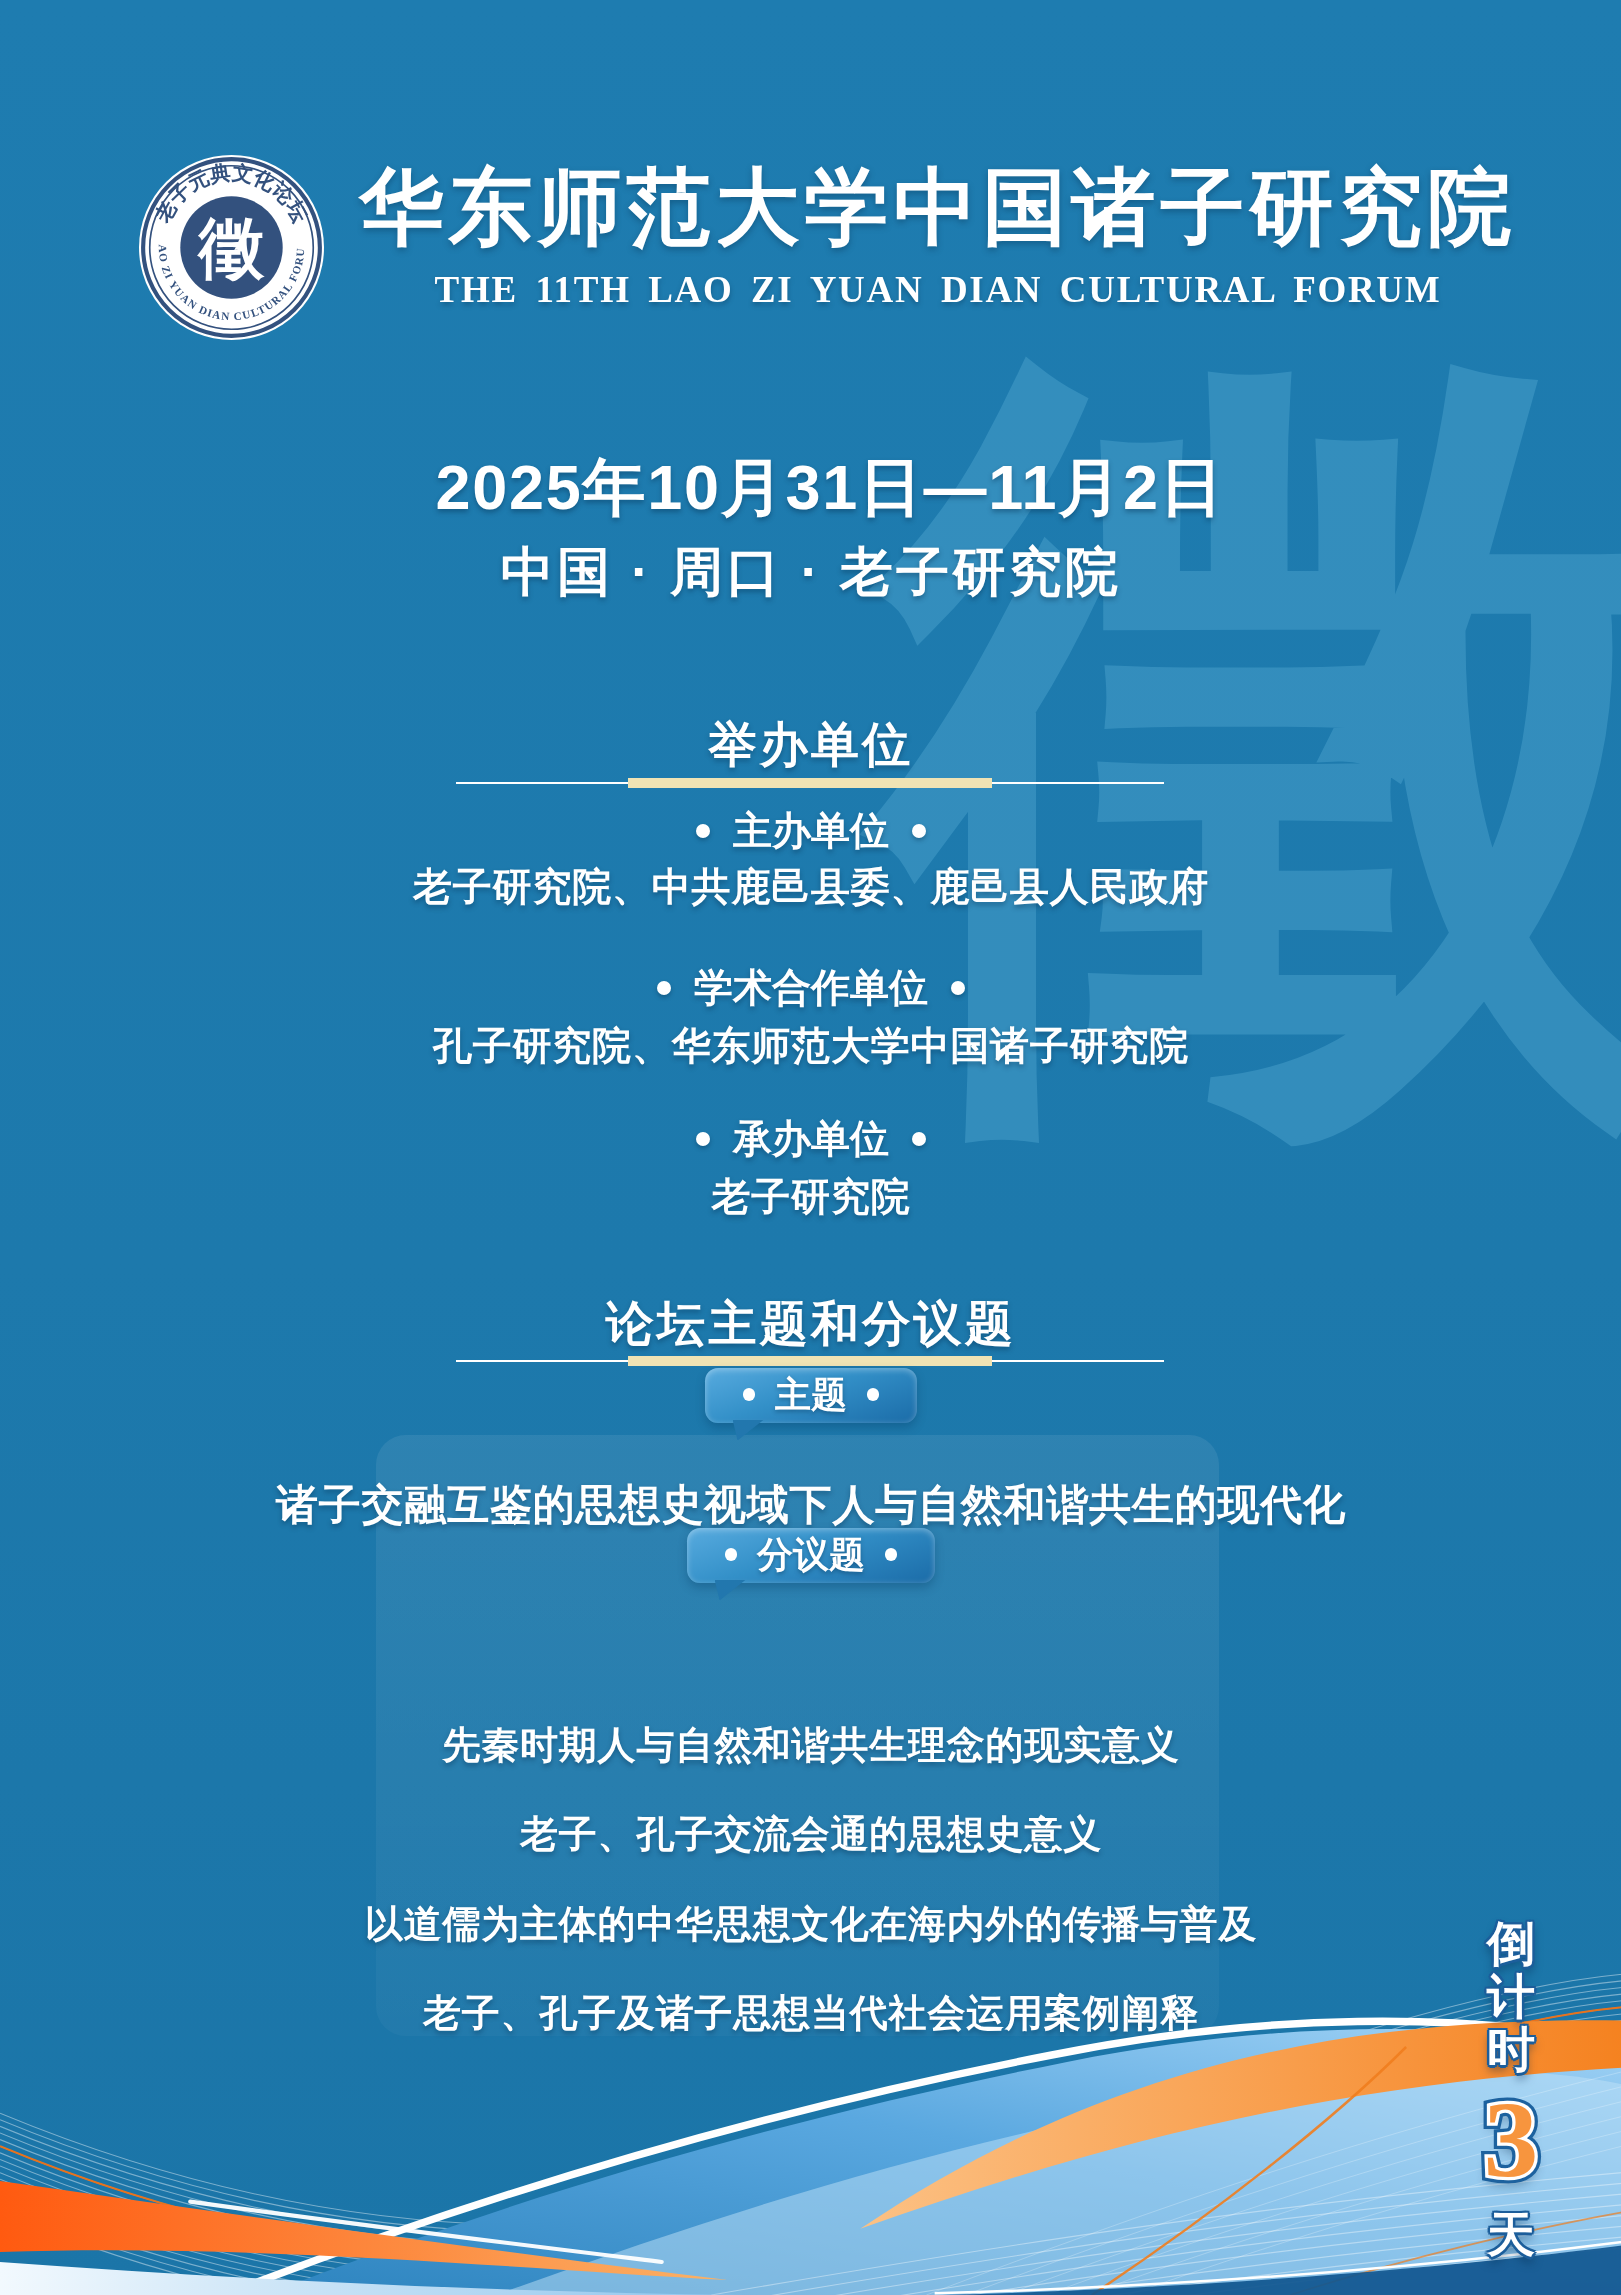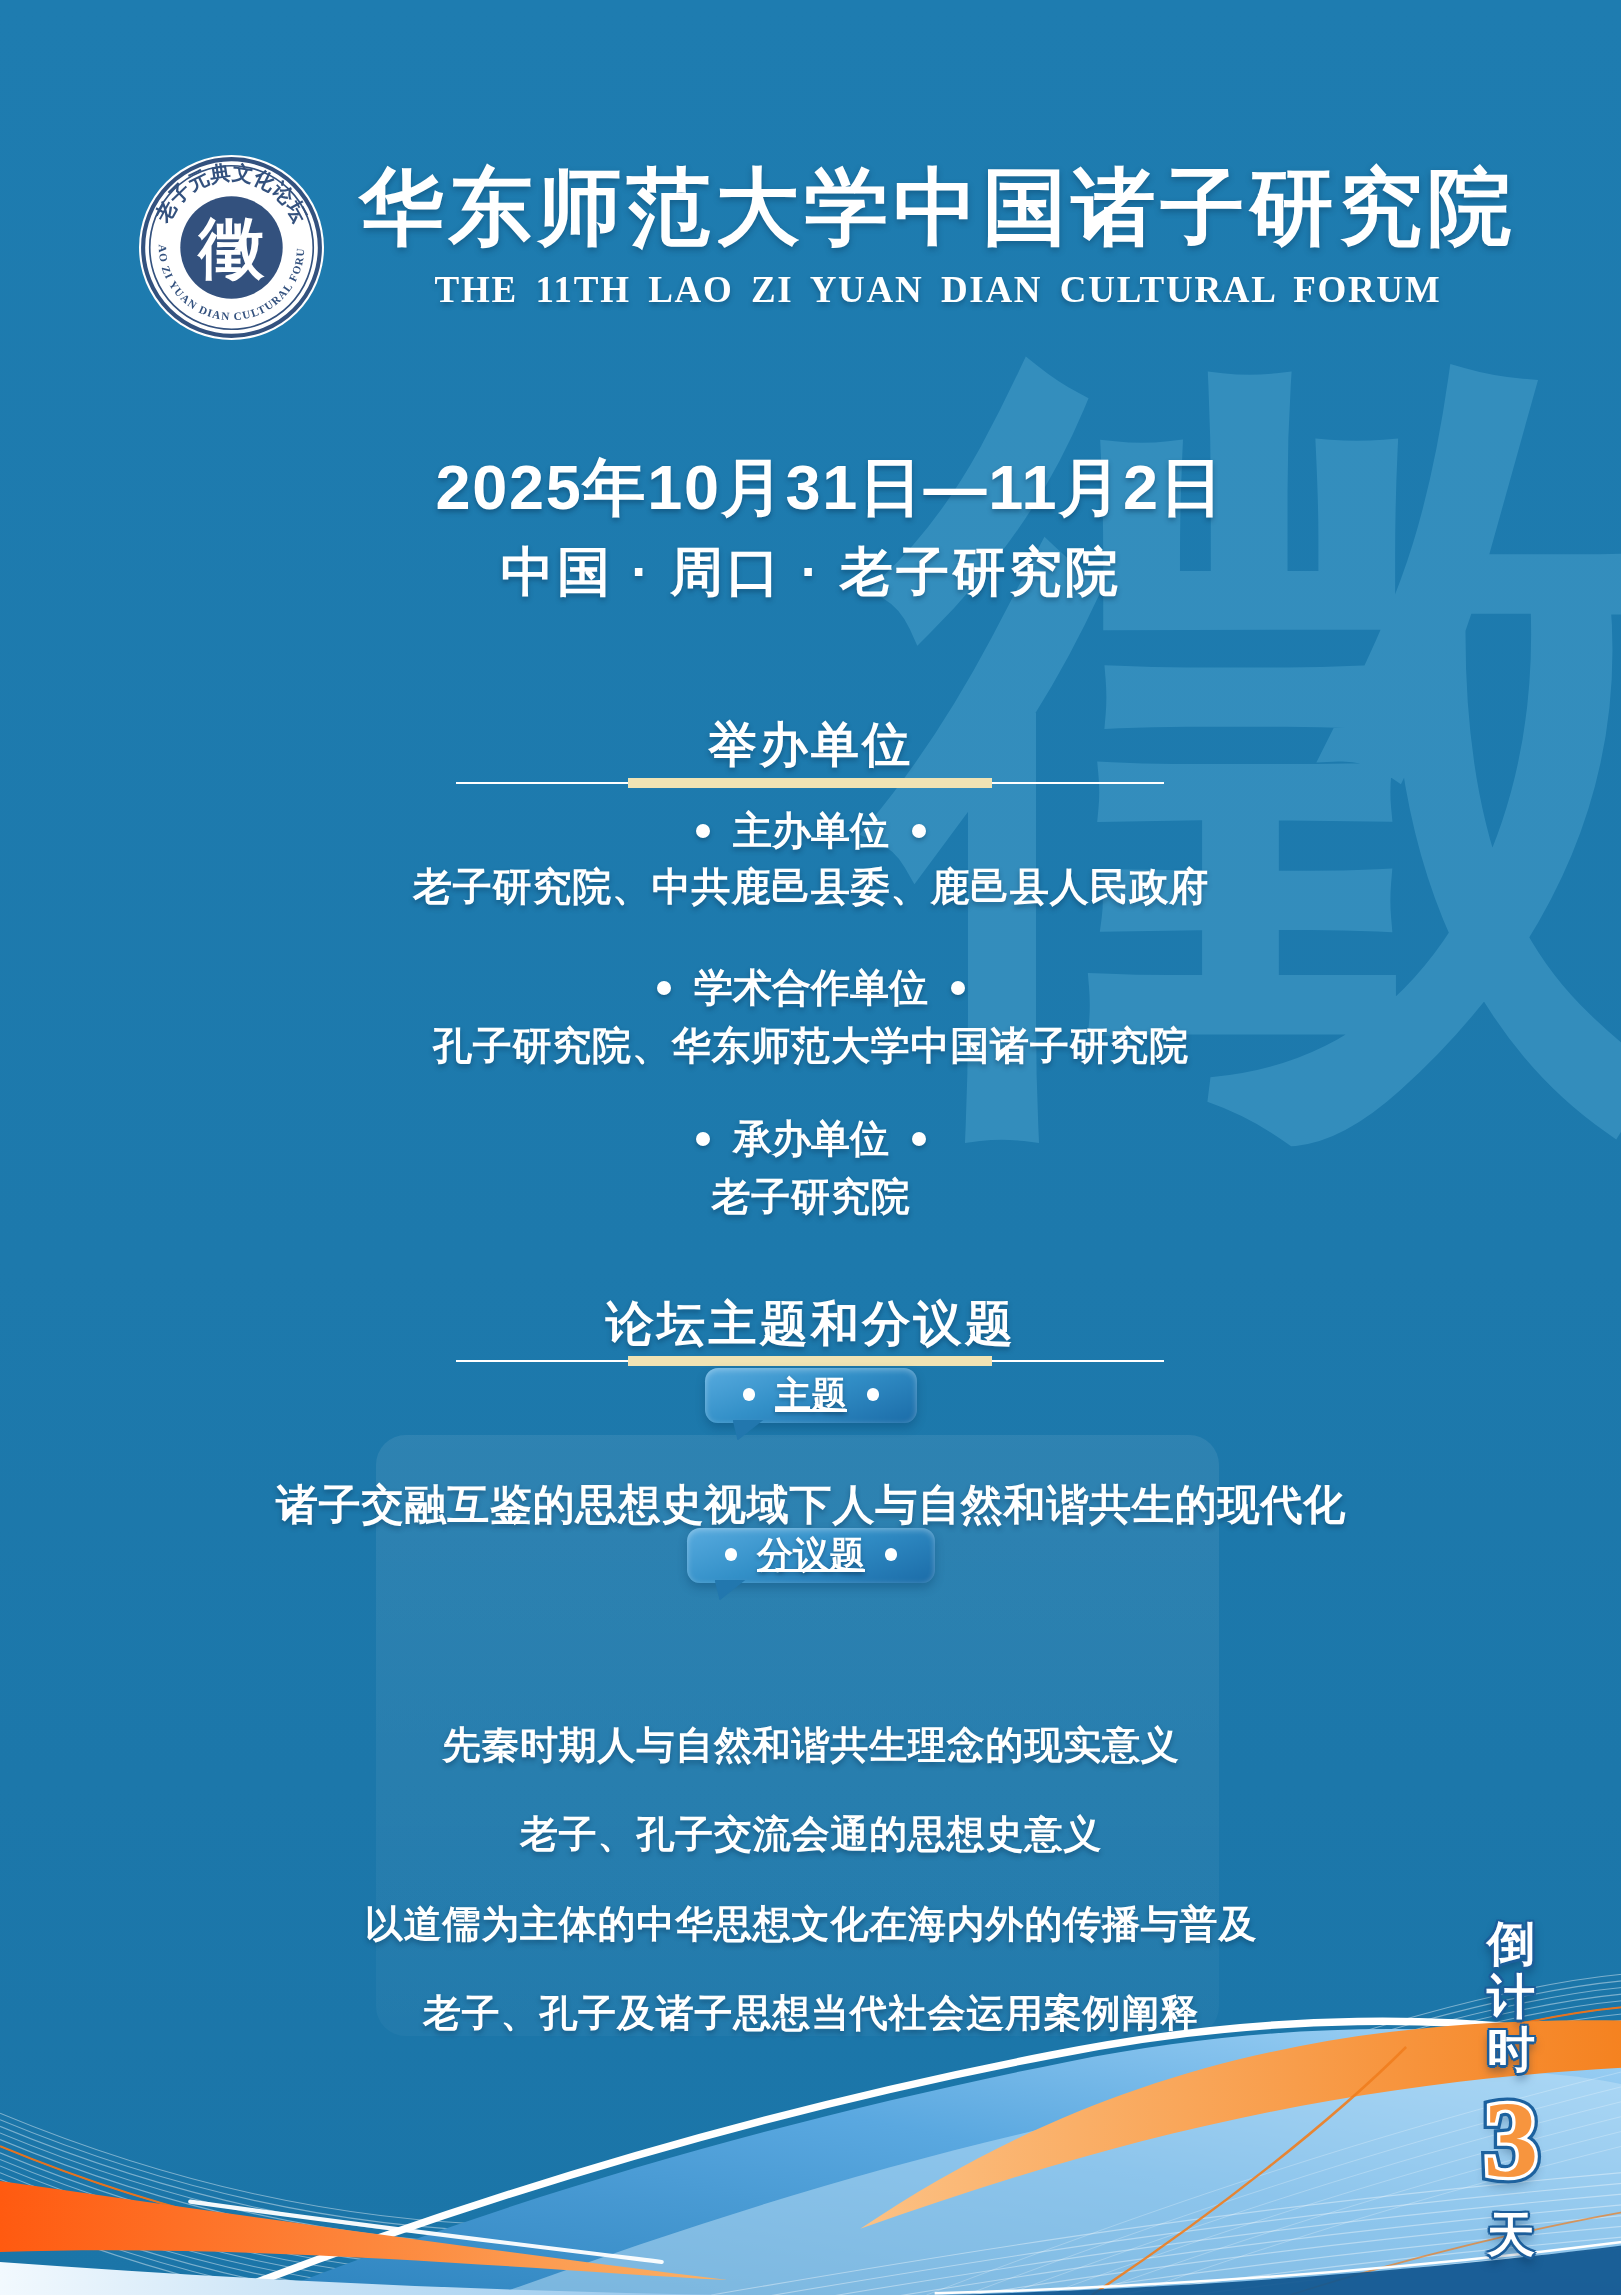--- a/index.html
+++ b/index.html
@@ -40,21 +40,21 @@
   .g3l{top:1112px;} .g3v{top:1170px;}
   .org-value{font-size:39px;font-weight:700;letter-spacing:0.8px;}
   
   .bubble-row{position:absolute;left:0;width:100%;text-align:center;z-index:4;}
   .b1{top:1368px;} .b2{top:1528px;}
   .bubble{position:relative;display:inline-block;height:55px;line-height:53px;padding:0 38px;
           border-radius:13.2px;color:#fff;
           background:linear-gradient(160deg,#58abdf 0%,#3390c8 45%,#1b6ca8 100%);
           box-shadow:inset 0 1.7px 6.6px rgba(255,255,255,.35),0 4.1px 10px rgba(0,50,90,.28);}
   .bubble-inner{display:flex;align-items:center;gap:20px;font-size:36px;font-weight:700;
-                text-shadow:0 1.7px 4.1px rgba(0,40,70,.4);text-decoration:underline;}
+                text-shadow:0 1.7px 4.1px rgba(0,40,70,.4);}
   .bubble .dot{width:12.4px;height:12.4px;box-shadow:none;}
   .tail{position:absolute;left:28px;bottom:-17.4px;width:31px;height:20.7px;background:#2277ae;
         clip-path:polygon(0 0,100% 0,16% 100%);}
   .theme-row{top:1477px;font-size:42px;font-weight:700;letter-spacing:0.8px;}
   
   .panel{position:absolute;left:376px;top:1435px;width:843px;height:601px;border-radius:30px;
          background:linear-gradient(180deg,rgba(255,255,255,.08),rgba(255,255,255,.03));z-index:2;}
   .item{font-size:38px;font-weight:700;letter-spacing:0.8px;}
   .i1{top:1631px;} .i2{top:1720px;} .i3{top:1809px;} .i4{top:1899px;} .i5{top:1988px;}
   

